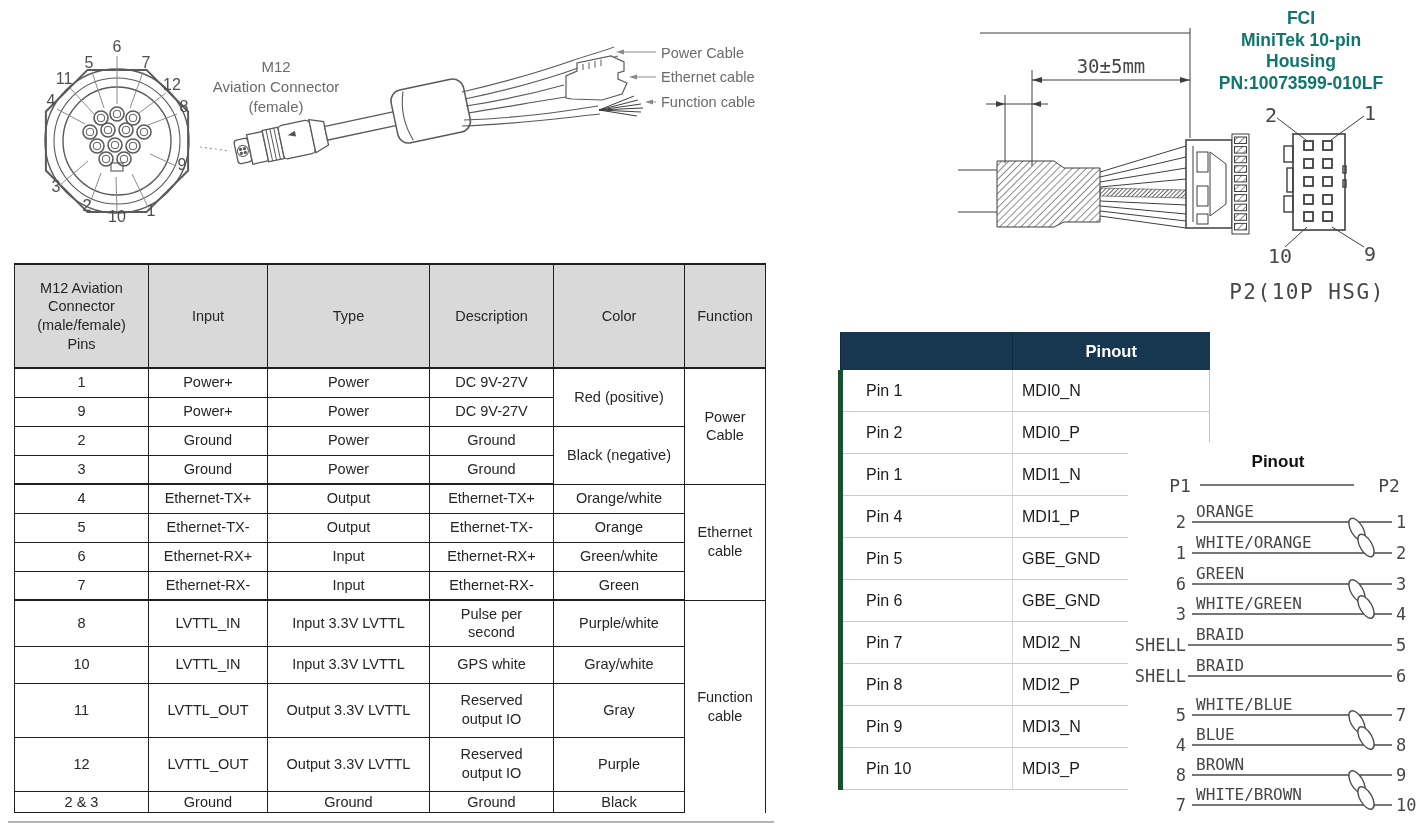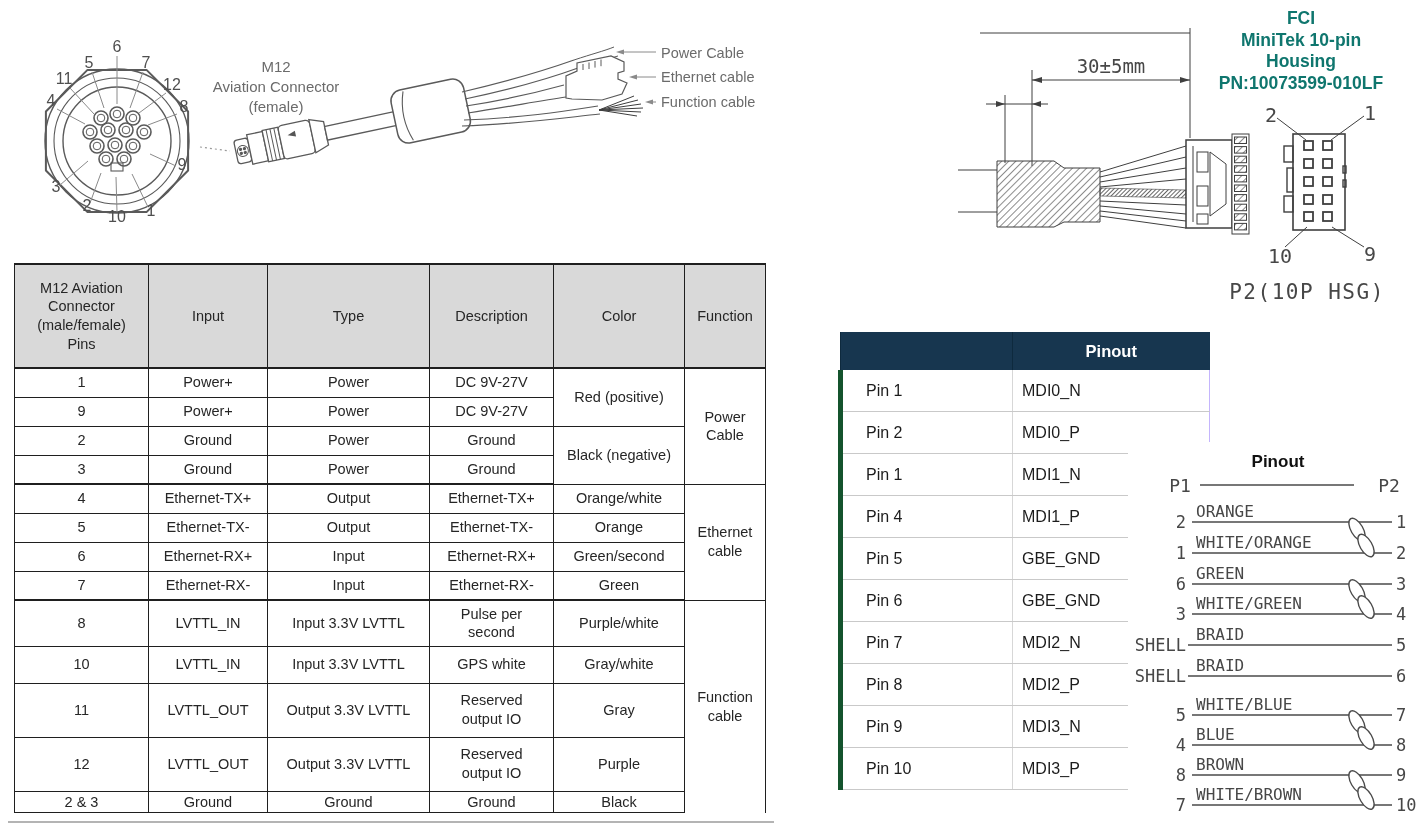--- a/index.html
+++ b/index.html
@@ -231,21 +231,21 @@
       <td>Ethernet-TX-</td>
       <td>Output</td>
       <td>Ethernet-TX-</td>
       <td>Orange</td>
     </tr>
     <tr class="r29">
       <td>6</td>
       <td>Ethernet-RX+</td>
       <td>Input</td>
       <td>Ethernet-RX+</td>
-      <td>Green/second</td>
+      <td>Green/white</td>
     </tr>
     <tr class="r29 grp">
       <td>7</td>
       <td>Ethernet-RX-</td>
       <td>Input</td>
       <td>Ethernet-RX-</td>
       <td>Green</td>
     </tr>
     <tr class="r46">
       <td>8</td>

